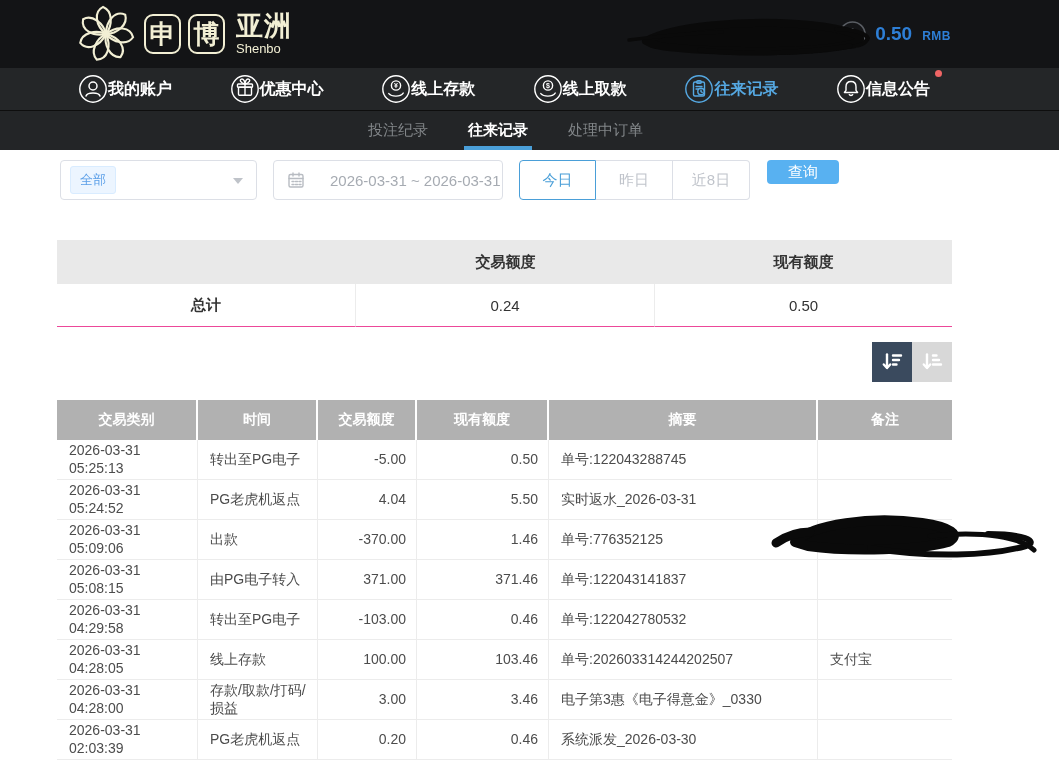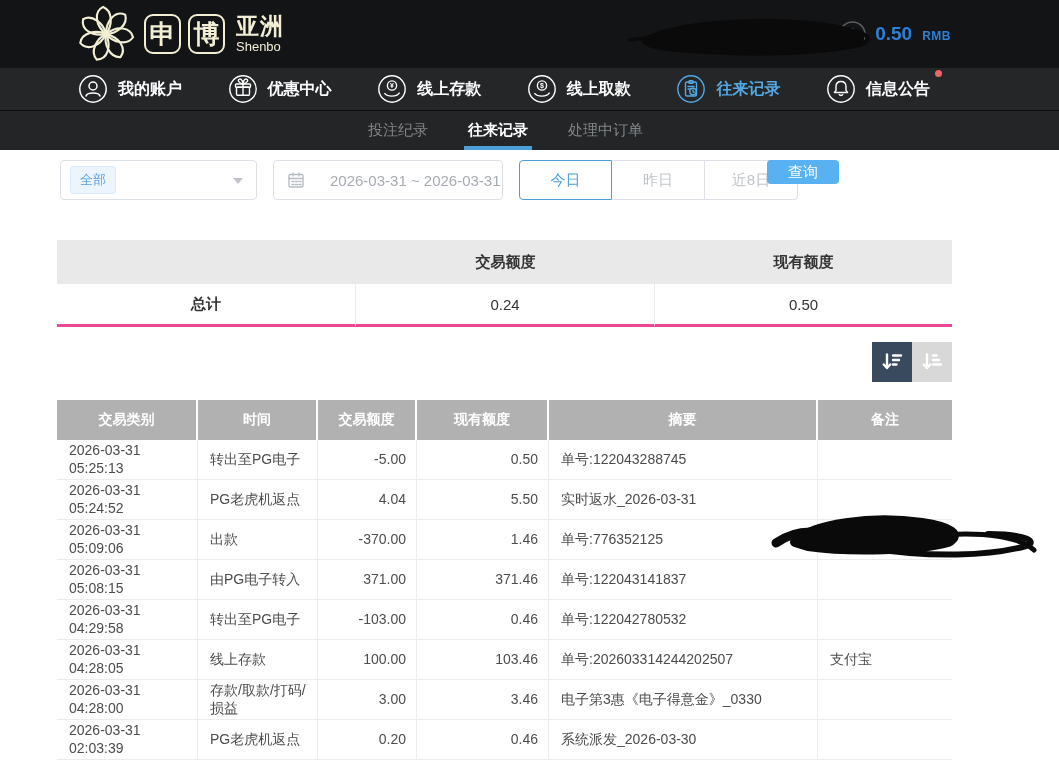--- a/index.html
+++ b/index.html
@@ -8,35 +8,35 @@
           font-family: "Liberation Sans", sans-serif; background: #fff; }
 
   
   .topbar { position: absolute; left:0; top:0; width:100%; height:68px; background:#131416; }
   .logo { position:absolute; left:75px; top:0; height:68px; display:flex; align-items:center; gap:7px; }
   .logo svg.flower { display:block; }
   .logo-box { width:37px; height:40px; border:2.5px solid #f2efd4; border-radius:9px;
               display:flex; align-items:center; justify-content:center;
               color:#f2efd4; font-size:26px; font-weight:700; line-height:1; }
   .logo-region { margin-left:4px; color:#f2efd4; }
-  .logo-region .zh { font-size:23px; font-weight:700; letter-spacing:1px; line-height:1.1; }
+  .logo-region .zh { font-size:27px; font-weight:700; letter-spacing:1px; line-height:1.1; }
   .logo-region .latin { font-size:13px; line-height:1.1; }
 
   .balance { position:absolute; right:108px; top:0; height:68px; display:flex; align-items:center; gap:8px; }
   .faint-circle { position:absolute; left:684px; top:23px; }
   .refresh-btn { width:29px; height:29px; color:#5a5e64; cursor:pointer; }
   .balance-amount { color:#2e7fd6; font-size:19px; font-weight:700; }
   .balance-cur { color:#2e7fd6; font-size:12px; font-weight:700; margin-left:2px; margin-top:4px; letter-spacing:.5px;}
 
   
   .mainnav { position:absolute; left:0; top:68px; width:100%; height:43px; background:#242628;
              border-bottom:1px solid #0e0e0e; }
   .mainnav-inner { position:absolute; left:78px; top:0; width:852px; height:42px;
                    display:flex; justify-content:space-between; align-items:center; }
-  .nav-item { position:relative; display:flex; align-items:center; gap:10px; color:#fff;
+  .nav-item { position:relative; display:flex; align-items:center; color:#fff;
               font-size:16px; font-weight:700; cursor:pointer; }
   .nav-item svg { display:block; }
   .nav-item.active { color:#55a8e2; }
   .nav-badge { position:absolute; top:-4px; right:-12px; width:7px; height:7px;
                border-radius:50%; background:#ef6565; }
 
   
   .subnav { position:absolute; left:0; top:111px; width:100%; height:39px; background:#232527; }
   .subnav-inner { position:absolute; left:0; top:0; width:100%; height:39px;
                   display:flex; justify-content:center; gap:32px; transform:translateX(-24px); }
@@ -52,36 +52,36 @@
                  border-radius:3px; color:#5b9fe8; font-size:13px; }
   .select-caret { position:absolute; right:13px; top:17px; width:0; height:0;
                   border-left:5px solid transparent; border-right:5px solid transparent;
                   border-top:6px solid #bfc3c9; }
   .date-box { position:absolute; left:273px; top:160px; width:230px; height:40px; background:#fff;
               border:1px solid #dcdfe6; border-radius:4px; display:flex; align-items:center; gap:25px;
               padding-left:13px; cursor:pointer; }
   .date-box svg { color:#b8bcc2; }
   .date-text { color:#a6abb2; font-size:15px; }
   .btn-group { position:absolute; left:519px; top:160px; display:flex; }
-  .qbtn { width:93px; height:40px; background:#fff; border:1px solid #dcdfe6; border-left-width:0;
+  .qbtn { width:77px; height:40px; background:#fff; border:1px solid #dcdfe6; border-left-width:0;
           color:#c0c4cb; font-size:15px; display:flex; align-items:center; justify-content:center; cursor:pointer; }
   .qbtn:first-child { border-left-width:1px; border-radius:4px 0 0 4px; }
   .qbtn:last-child { border-radius:0 4px 4px 0; }
   .qbtn.active { border:1px solid #4a9fd8; color:#4a9fd8; }
   .search-btn { position:absolute; left:767px; top:160px; width:72px; height:24px; background:#58b1f1;
                 border:none; border-radius:4px; color:#fff; font-size:15px; cursor:pointer;
                 font-family:"Liberation Sans",sans-serif; }
 
   
   .summary { position:absolute; left:57px; top:240px; width:895px; display:grid;
              grid-template-columns:299px 299px 297px; }
   .sum-h { height:44px; background:#e9e9e9; display:flex; align-items:center; justify-content:center;
            color:#333; font-size:15px; font-weight:700; }
   .sum-c { height:43px; background:#fff; display:flex; align-items:center; justify-content:center;
-           color:#333; font-size:15px; border-bottom:3px solid #ec4899; }
+           color:#333; font-size:15px; border-bottom:1px solid #ec4899; }
   .sum-c.sep { border-right:1px solid #ececec; }
   .sum-label { font-weight:600; }
 
   
   .sortbar { position:absolute; left:872px; top:342px; display:flex; }
   .sort-btn { width:40px; height:40px; display:flex; align-items:center; justify-content:center;
               cursor:pointer; color:#fff; }
   .sort-btn.active { background:#3a4a5e; }
   .sort-btn.inactive { background:#d8d8d8; }
 

